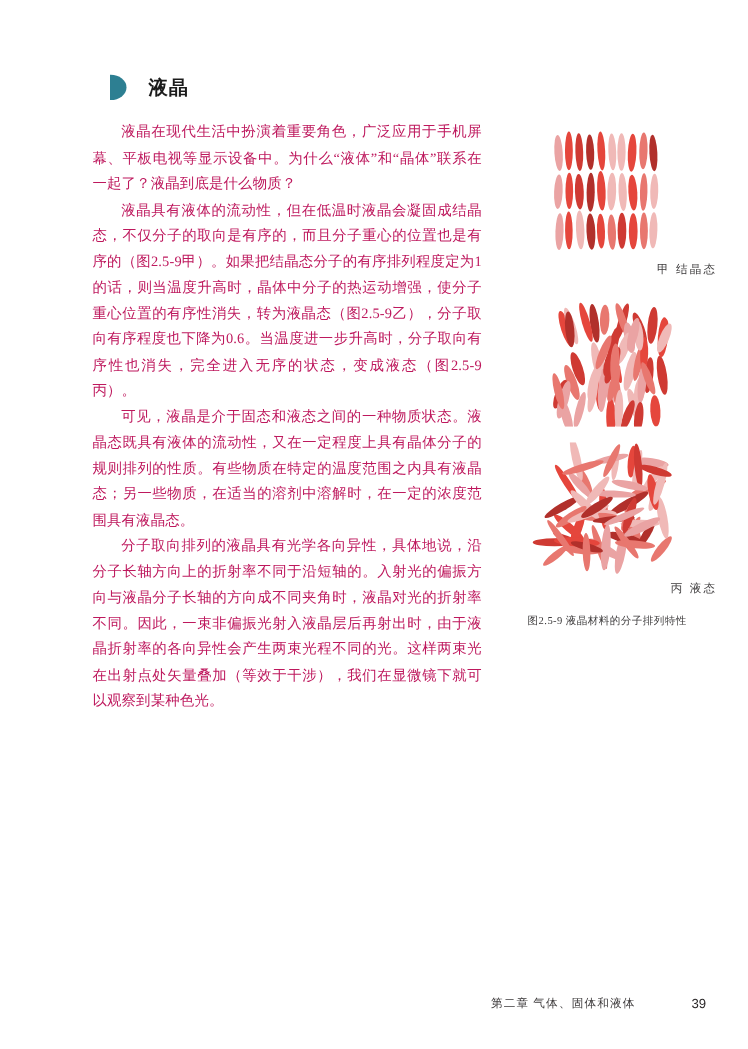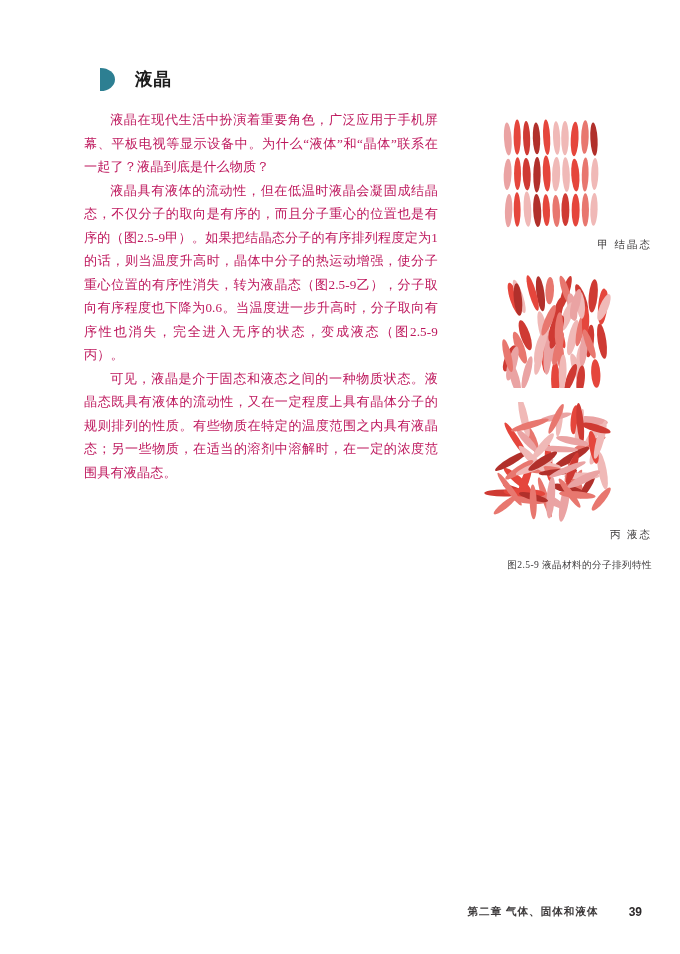--- a/index.html
+++ b/index.html
@@ -95,35 +95,34 @@
   }
   .fig-gap-a { height: 18px; }
   .fig-gap-b { height: 14px; }
 
   .fig-caption {
     margin-top: 16px;
     font-size: 9.6px;
     color: #3c3a3b;
     letter-spacing: 0.4px;
     line-height: 14px;
-    text-align: right;
+    text-align: center;
   }
 
   
   .footer {
     position: absolute;
     right: 38px;
     bottom: 35px;
     display: flex;
     align-items: center;
-    gap: 10px;
+    gap: 31px;
     font-size: 10.6px;
     color: #3d3a3b;
     letter-spacing: 1px;
-    font-weight: bold;
   }
   .footer .pagenum {
     font-family: "Liberation Sans", "DejaVu Sans", sans-serif;
     font-size: 12px;
     letter-spacing: 0;
     color: #2b2829;
     margin-left: 20px;
   }
 </style>
 </head>
@@ -133,20 +132,21 @@
 
   <div class="section-head">
     <span class="head-marker"></span>
     <span class="head-title">液晶</span>
   </div>
 
   <div class="body-col">
     <p class="para">液晶在现代生活中扮演着重要角色，广泛应用于手机屏幕、平板电视等显示设备中。为什么“液体”和“晶体”联系在一起了？液晶到底是什么物质？</p>
     <p class="para">液晶具有液体的流动性，但在低温时液晶会凝固成结晶态，不仅分子的取向是有序的，而且分子重心的位置也是有序的（图2.5-9甲）。如果把结晶态分子的有序排列程度定为1的话，则当温度升高时，晶体中分子的热运动增强，使分子重心位置的有序性消失，转为液晶态（图2.5-9乙），分子取向有序程度也下降为0.6。当温度进一步升高时，分子取向有序性也消失，完全进入无序的状态，变成液态（图2.5-9丙）。</p>
     <p class="para">可见，液晶是介于固态和液态之间的一种物质状态。液晶态既具有液体的流动性，又在一定程度上具有晶体分子的规则排列的性质。有些物质在特定的温度范围之内具有液晶态；另一些物质，在适当的溶剂中溶解时，在一定的浓度范围具有液晶态。</p>
+    <p class="para">分子取向排列的液晶具有光学各向异性，具体地说，沿分子长轴方向上的折射率不同于沿短轴的。入射光的偏振方向与液晶分子长轴的方向成不同夹角时，液晶对光的折射率不同。因此，一束非偏振光射入液晶层后再射出时，由于液晶折射率的各向异性会产生两束光程不同的光。这样两束光在出射点处矢量叠加（等效于干涉），我们在显微镜下就可以观察到某种色光。</p>
   </div>
 
   <div class="fig-col">
 
     <div class="figure">
       <div class="fig-art">
         <svg id="art-crystalline" width="200" height="122" viewBox="0 0 200 122" aria-hidden="true">
             <ellipse cx="0" cy="0" rx="3.7981941478326915" ry="16.4331466734875" fill="#eaa3a3" transform="translate(55.81,27.02) rotate(-3.48)"></ellipse>
             <ellipse cx="0" cy="0" rx="3.586297775618732" ry="17.56431132275611" fill="#e5463c" transform="translate(65.18,25.14) rotate(-0.05)"></ellipse>
             <ellipse cx="0" cy="0" rx="3.5557087460532784" ry="17.142699994845316" fill="#cf3a33" transform="translate(74.62,26.23) rotate(-1.84)"></ellipse>

